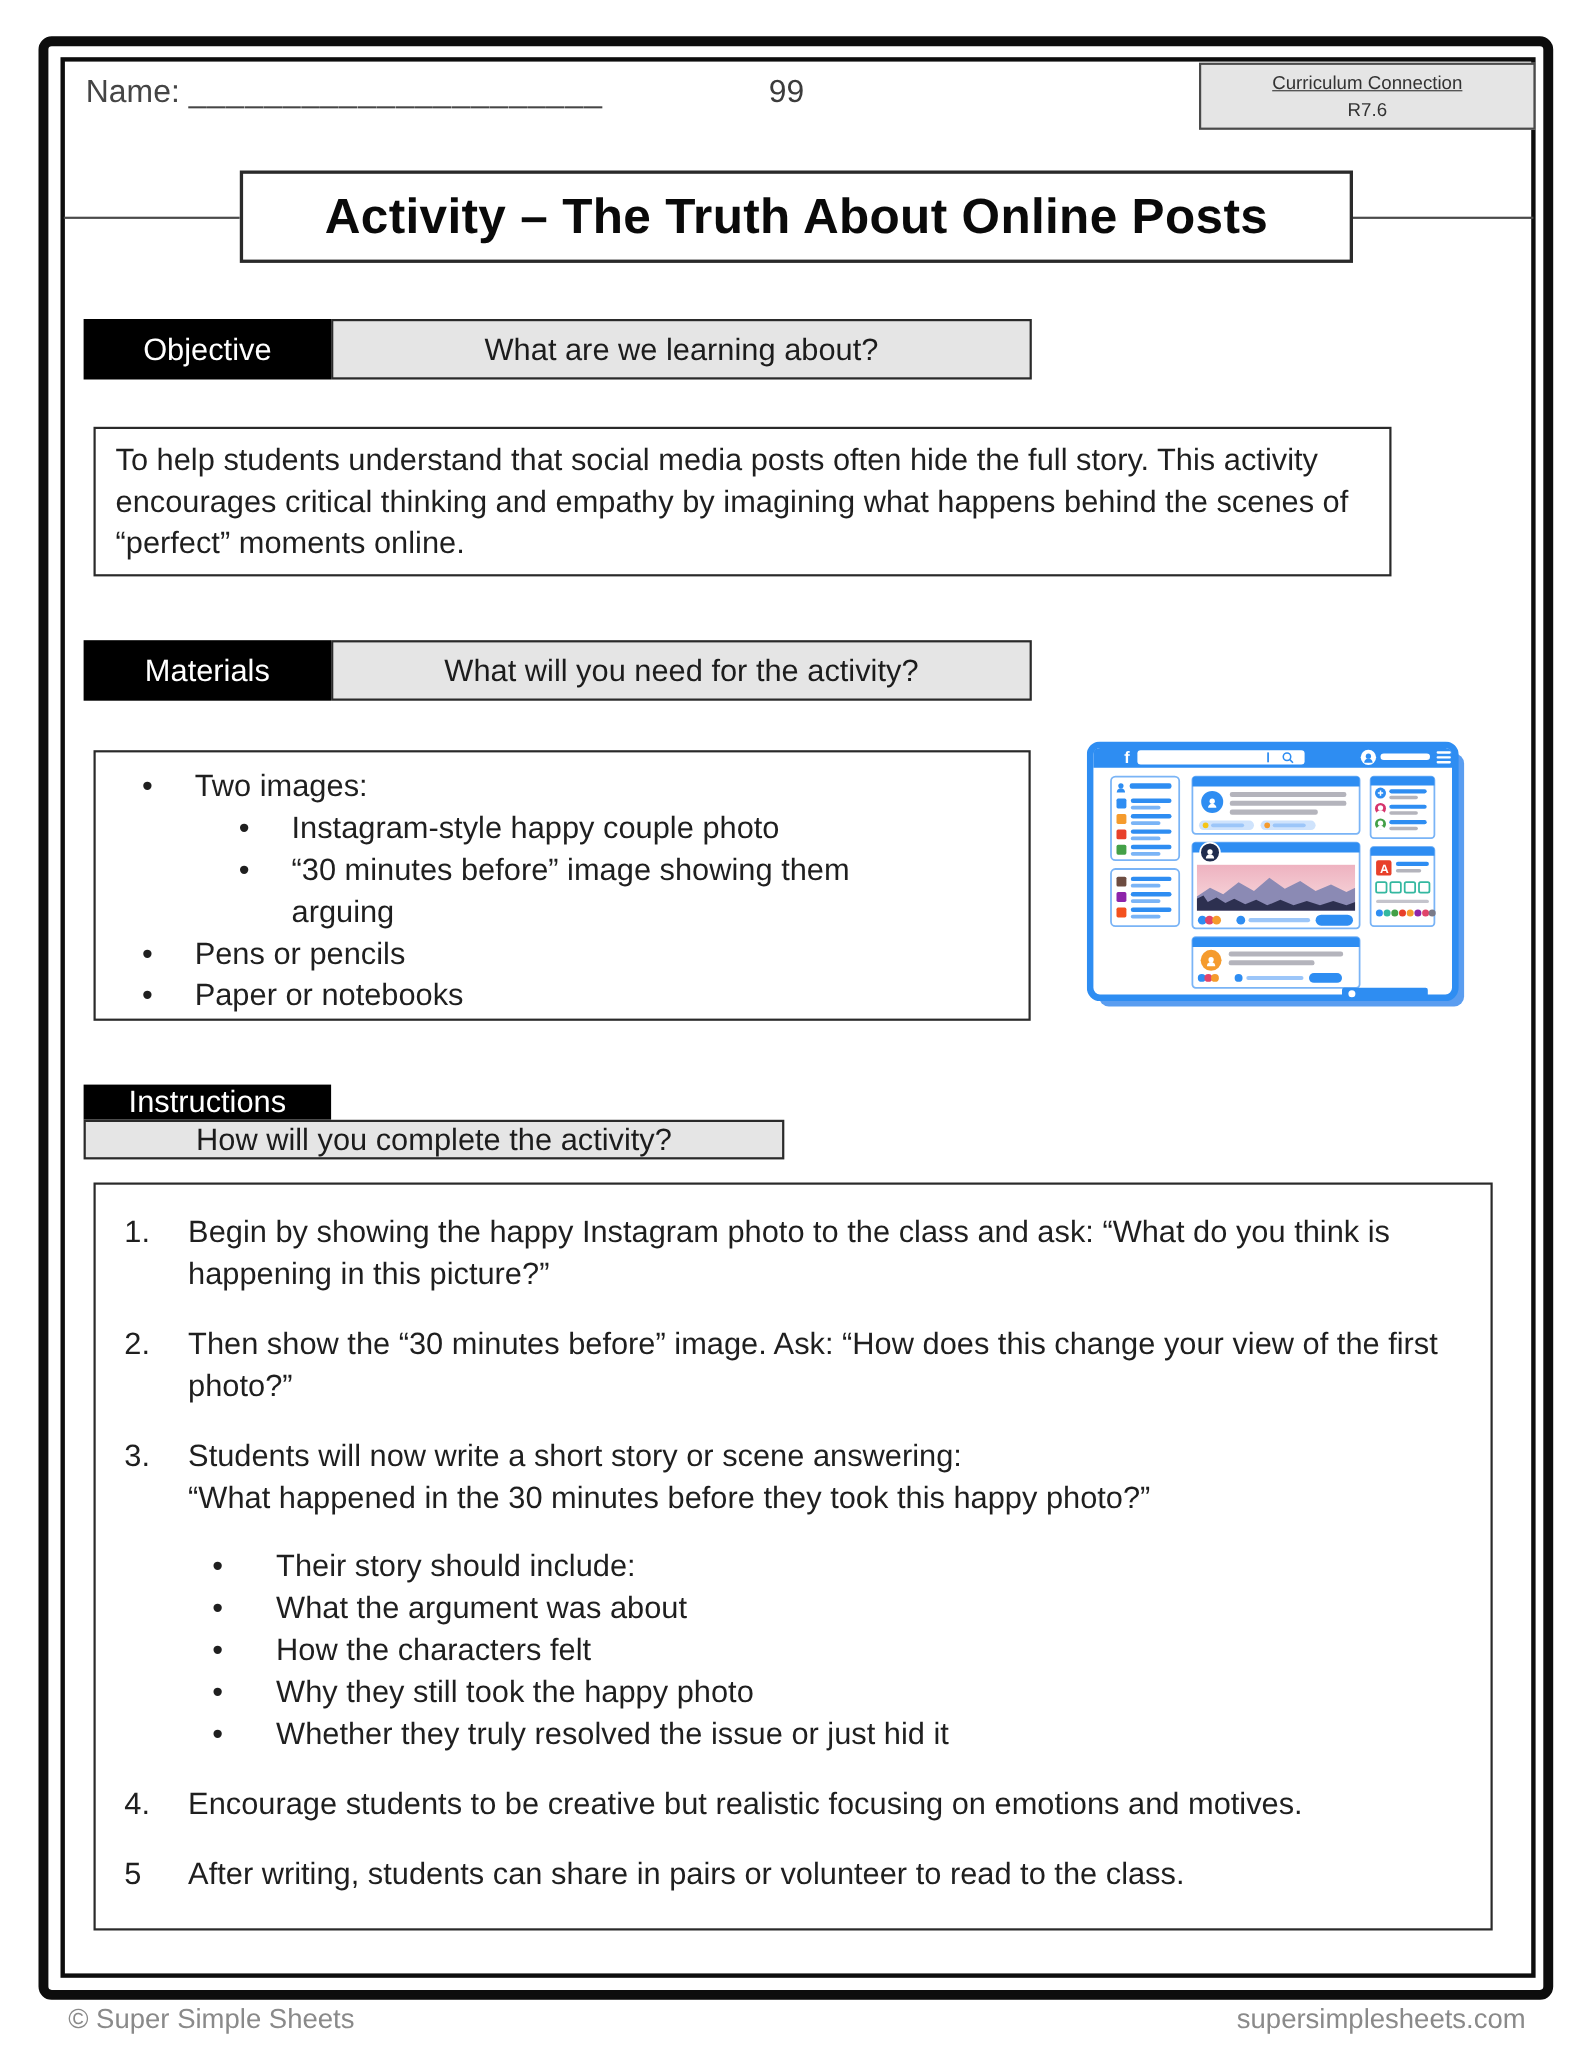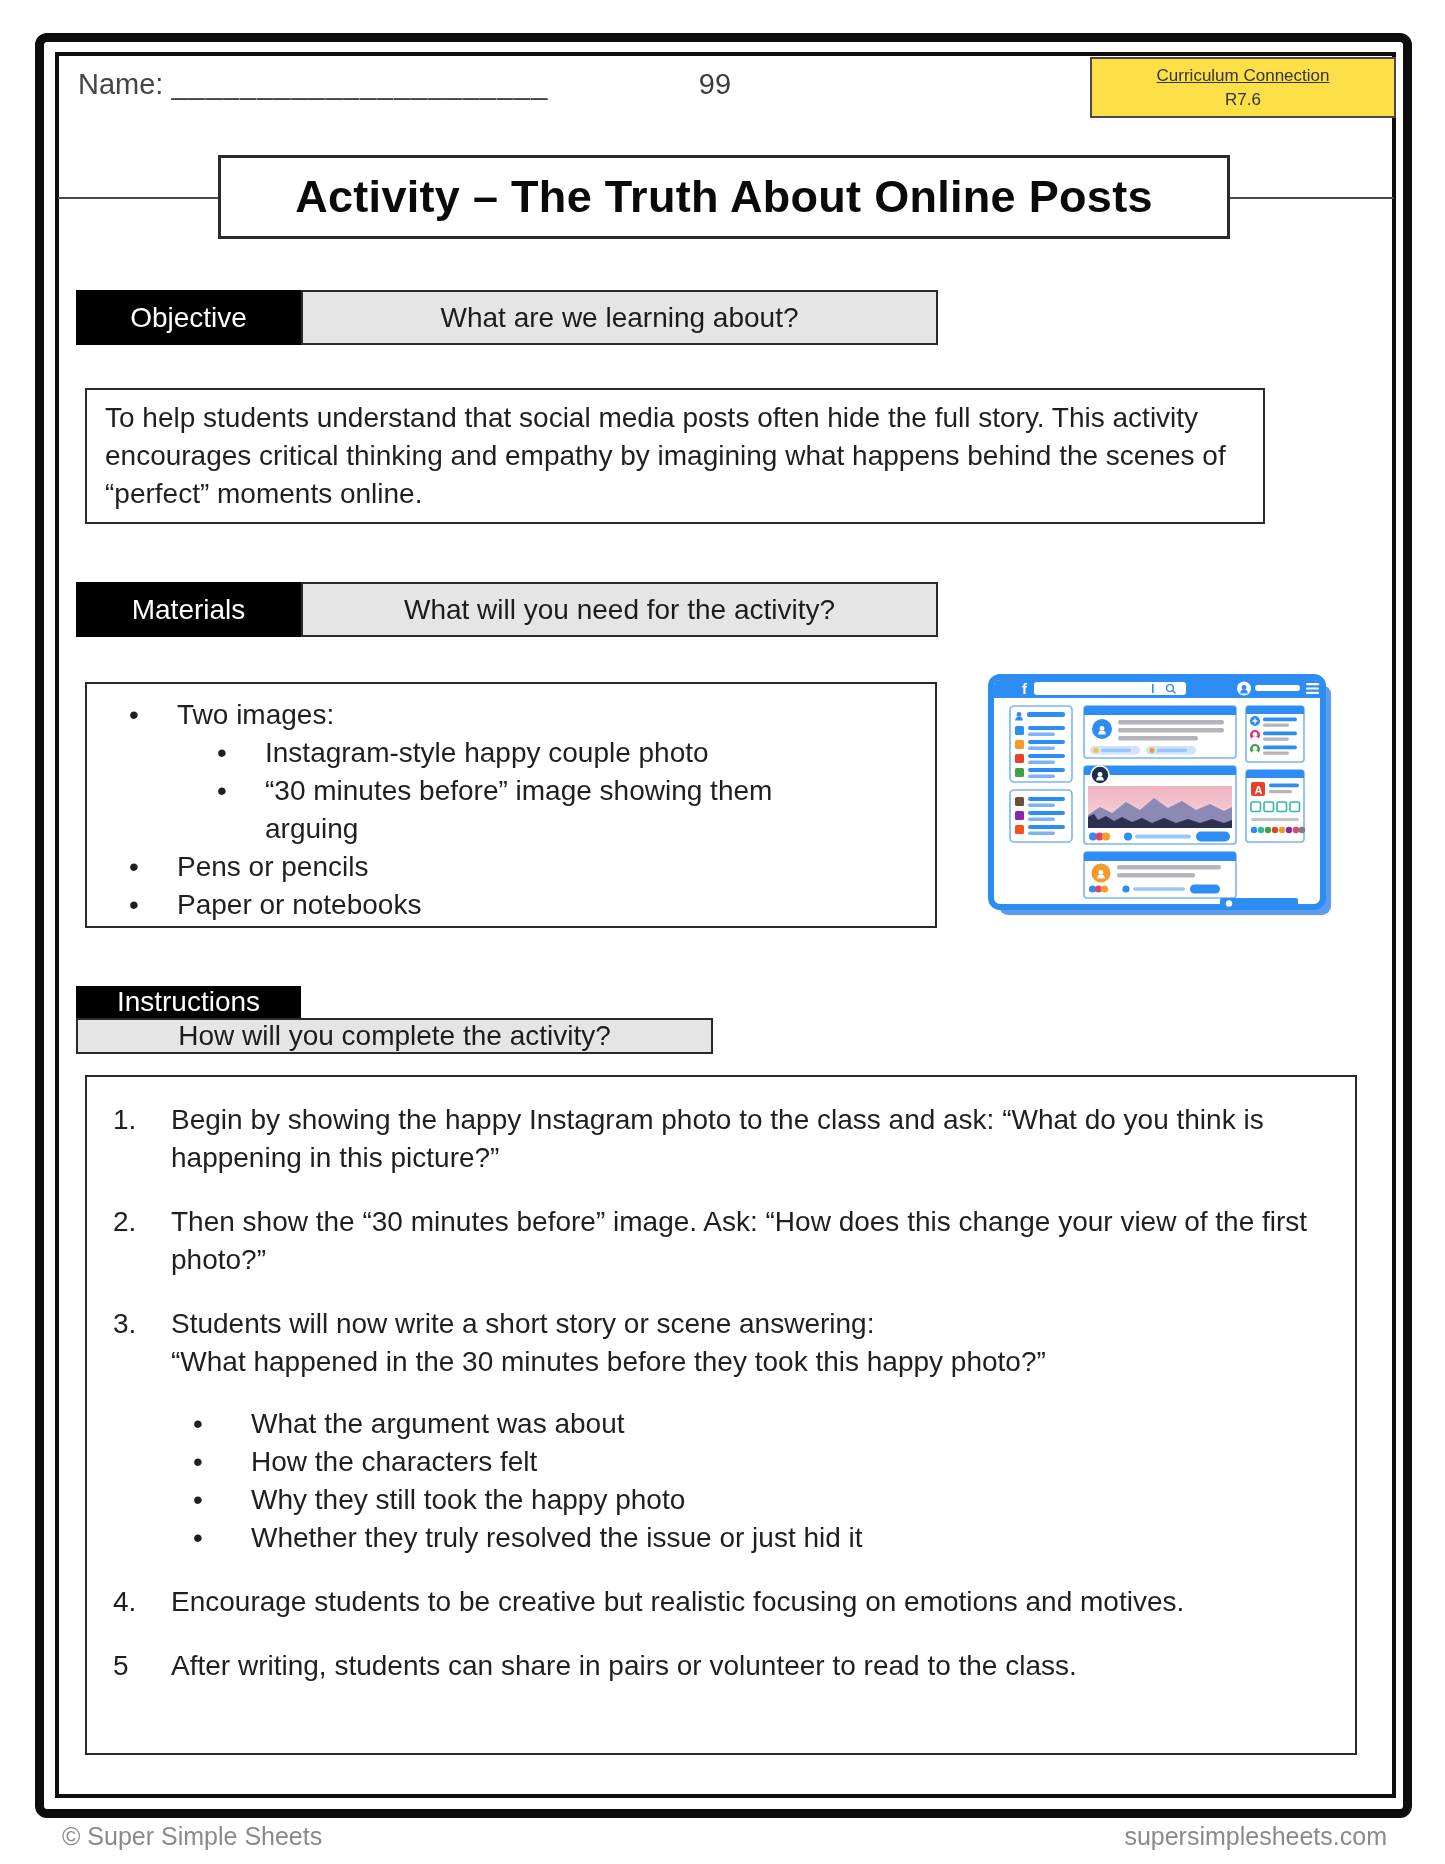--- a/index.html
+++ b/index.html
@@ -17,21 +17,21 @@
     position:absolute; left:55px; top:52px; width:1341px; height:1746px;
     border:4px solid #0d0d0d; box-sizing:border-box;
   }
 
   
   .name-row { position:absolute; left:78px; top:68px; font-size:29px; color:#454545; }
   .name-line { letter-spacing:1px; color:#454545; }
   .page-number { position:absolute; left:655px; top:68px; width:120px; text-align:center; font-size:29px; color:#3c3c3c; }
   .curriculum-box {
     position:absolute; left:1090px; top:57px; width:306px; height:61px; box-sizing:border-box;
-    background:#fde047; border:2px solid #4a4a4a; text-align:center; color:#333;
+    background:#e5e5e5; border:2px solid #4a4a4a; text-align:center; color:#333;
     font-size:17px; line-height:24px; padding-top:5px;
   }
   .curriculum-title { text-decoration:underline; }
 
   
   .title-connector { position:absolute; top:197px; height:2px; background:#4a4a4a; }
   .tc-left  { left:58px;  width:160px; }
   .tc-right { left:1228px; width:166px; }
   .title-box {
     position:absolute; left:218px; top:155px; width:1012px; height:84px; box-sizing:border-box;
@@ -362,20 +362,24 @@
     <div class="step-num">2.</div>
     <div class="step-body">Then show the “30 minutes before” image. Ask: “How does this change your view of the first photo?”</div>
   </div>
 
   <div class="step">
     <div class="step-num">3.</div>
     <div class="step-body">
       <div>Students will now write a short story or scene answering:</div>
       <div>“What happened in the 30 minutes before they took this happy photo?”</div>
       <div class="step-bullets">
+        <div class="sb-item">
+          <span class="bullet"></span>
+          <span>Their story should include:</span>
+        </div>
         <div class="sb-item">
           <span class="bullet"></span>
           <span>What the argument was about</span>
         </div>
         <div class="sb-item">
           <span class="bullet"></span>
           <span>How the characters felt</span>
         </div>
         <div class="sb-item">
           <span class="bullet"></span>

